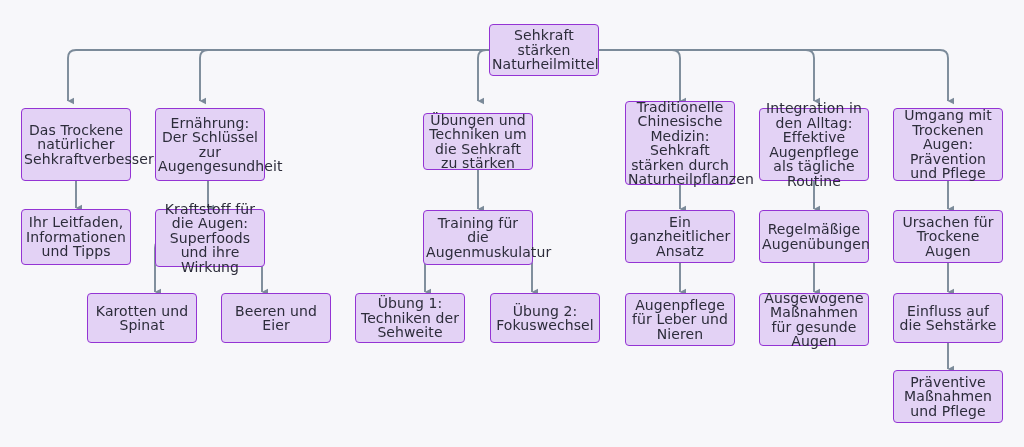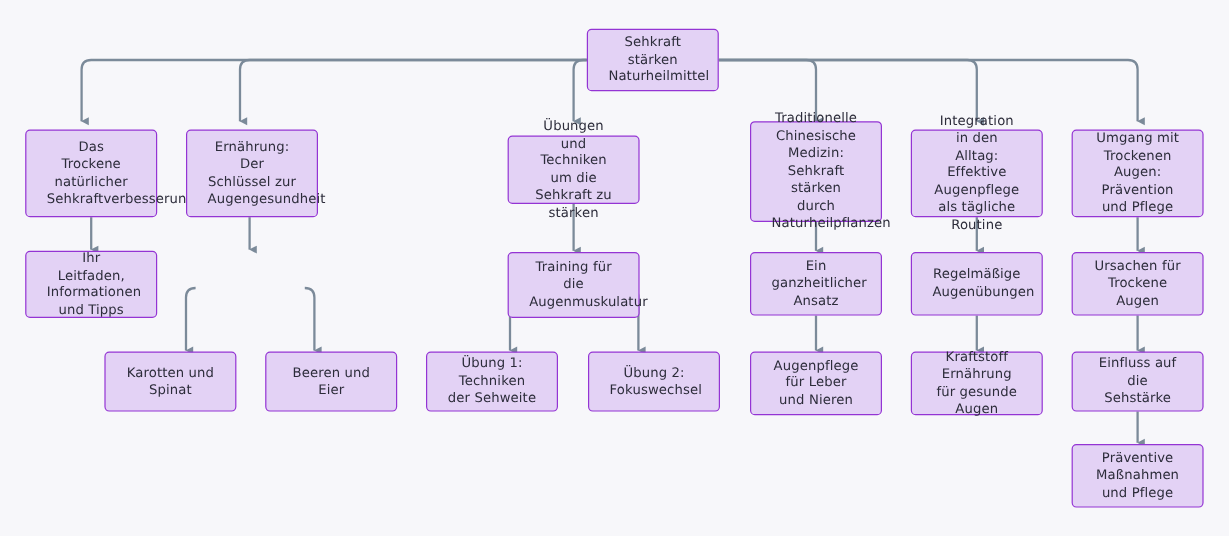--- a/index.html
+++ b/index.html
@@ -13,23 +13,23 @@
   #wires{position:absolute;left:0;top:0;width:1024px;height:447px;}
   .node{
     position:absolute;
     box-sizing:border-box;
     background:#e3d2f5;
     border:1.6px solid #9434d4;
     border-radius:4px;
     display:flex;align-items:center;justify-content:center;
     text-align:center;
     color:#2c2c3a;
-    font-size:11px;
+    font-size:14px;
     line-height:14.5px;
-    padding:3px 17px;
+    padding:3px 2px;
     letter-spacing:.1px;
   }
   .node span{display:block;width:100%;}
 </style>
 </head>
 <body>
 
 <div id="canvas">
 
   <svg id="wires" viewBox="0 0 1024 447">
@@ -78,20 +78,23 @@
   <div class="node" style="left:21px;top:108px;width:110px;height:73px;">
     <span>Das Trockene natürlicher Sehkraftverbesserung</span>
   </div>
   <div class="node" style="left:21px;top:209px;width:110px;height:56px;">
     <span>Ihr Leitfaden, Informationen und Tipps</span>
   </div>
 
   <div class="node" style="left:155px;top:108px;width:110px;height:73px;">
     <span>Ernährung: Der Schlüssel zur Augengesundheit</span>
   </div>
+  <div class="node" style="left:155px;top:209px;width:110px;height:58px;">
+    <span>Kraftstoff für die Augen: Superfoods und ihre Wirkung</span>
+  </div>
   <div class="node" style="left:87px;top:293px;width:110px;height:50px;">
     <span>Karotten und Spinat</span>
   </div>
   <div class="node" style="left:221px;top:293px;width:110px;height:50px;">
     <span>Beeren und Eier</span>
   </div>
 
   <div class="node" style="left:423px;top:113px;width:110px;height:57px;">
     <span>Übungen und Techniken um die Sehkraft zu stärken</span>
   </div>
@@ -115,21 +118,21 @@
     <span>Augenpflege für Leber und Nieren</span>
   </div>
 
   <div class="node" style="left:759px;top:108px;width:110px;height:73px;">
     <span>Integration in den Alltag: Effektive Augenpflege als tägliche Routine</span>
   </div>
   <div class="node" style="left:759px;top:210px;width:110px;height:53px;">
     <span>Regelmäßige Augenübungen</span>
   </div>
   <div class="node" style="left:759px;top:293px;width:110px;height:53px;">
-    <span>Kraftstoff Ernährung für gesunde Augen</span>
+    <span>Ausgewogene Maßnahmen für gesunde Augen</span>
   </div>
 
   <div class="node" style="left:893px;top:108px;width:110px;height:73px;">
     <span>Umgang mit Trockenen Augen: Prävention und Pflege</span>
   </div>
   <div class="node" style="left:893px;top:210px;width:110px;height:53px;">
     <span>Ursachen für Trockene Augen</span>
   </div>
   <div class="node" style="left:893px;top:293px;width:110px;height:50px;">
     <span>Einfluss auf die Sehstärke</span>

